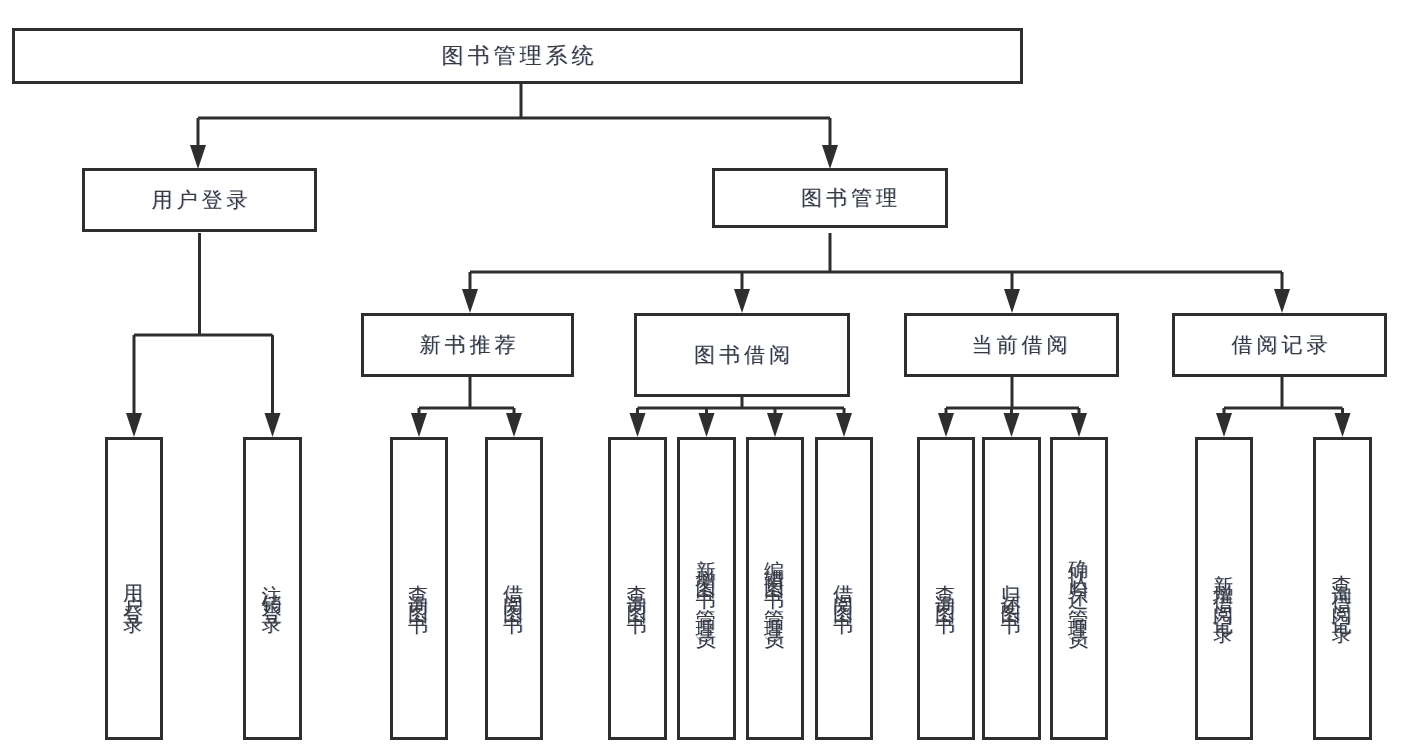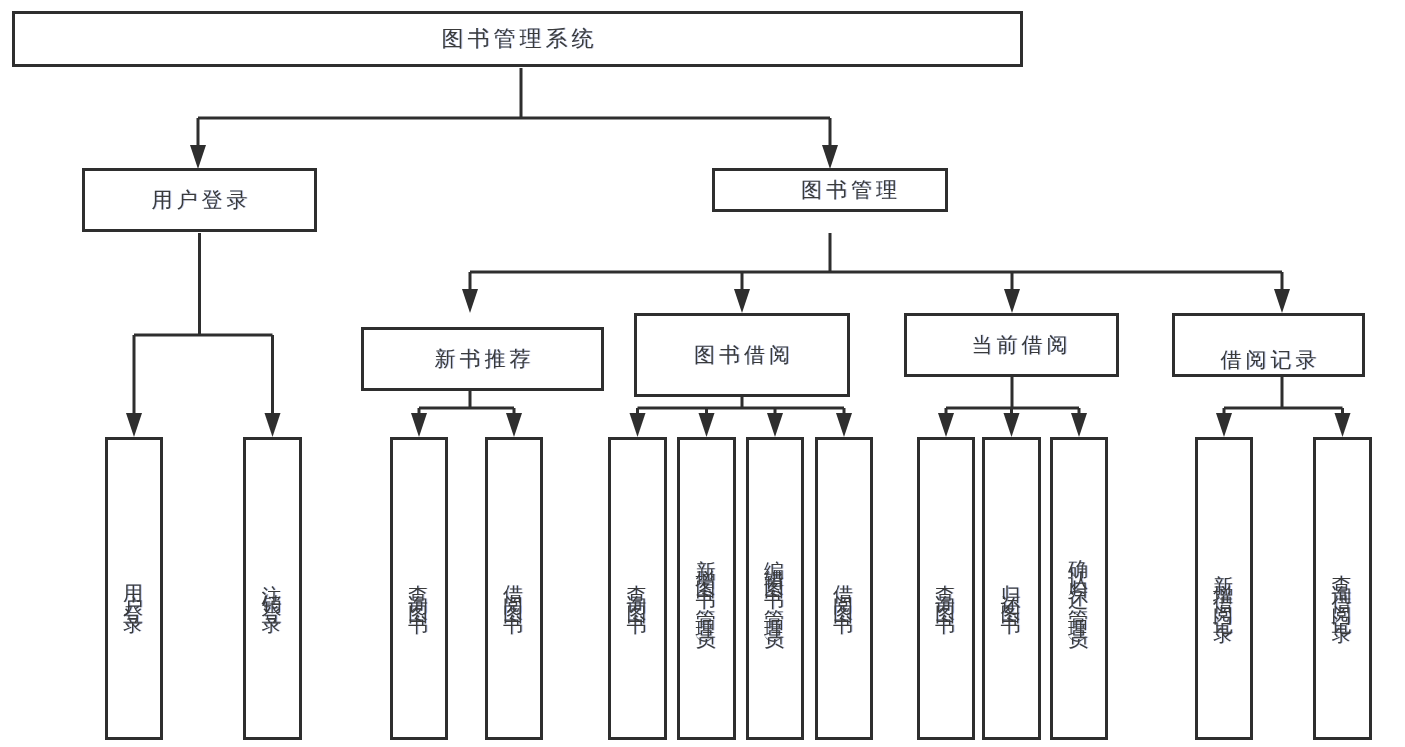--- a/index.html
+++ b/index.html
@@ -76,41 +76,41 @@
     <polygon points="698.5,413 714.5,413 706.5,437"></polygon>
     <polygon points="767,413 783,413 775,437"></polygon>
     <polygon points="836,413 852,413 844,437"></polygon>
     <polygon points="938,413 954,413 946,437"></polygon>
     <polygon points="1003.5,413 1019.5,413 1011.5,437"></polygon>
     <polygon points="1071,413 1087,413 1079,437"></polygon>
     <polygon points="1216,413 1232,413 1224,437"></polygon>
     <polygon points="1334.5,413 1350.5,413 1342.5,437"></polygon>
   </svg>
 
-  <div class="node h-node root-node" style="left:12px;top:11px;width:1011px;height:56px;">
+  <div class="node h-node root-node" style="left:12px;top:28px;width:1011px;height:56px;">
     <span class="label">图书管理系统</span>
   </div>
 
   <div class="node h-node" style="left:82px;top:168px;width:235px;height:64px;">
     <span class="label">用户登录</span>
   </div>
-  <div class="node h-node" style="left:712px;top:168px;width:236px;height:44px;padding-left:38px;">
+  <div class="node h-node" style="left:712px;top:168px;width:236px;height:60px;padding-left:38px;">
     <span class="label">图书管理</span>
   </div>
 
-  <div class="node h-node" style="left:361px;top:327px;width:243px;height:64px;text-align:center;">
+  <div class="node h-node" style="left:361px;top:313px;width:213px;height:64px;text-align:center;">
     <span class="label">新书推荐</span>
   </div>
   <div class="node h-node" style="left:634px;top:313px;width:216px;height:84px;">
     <span class="label">图书借阅</span>
   </div>
   <div class="node h-node" style="left:904px;top:313px;width:215px;height:64px;padding-left:16px;">
     <span class="label">当前借阅</span>
   </div>
-  <div class="node h-node" style="left:1172px;top:313px;width:193px;height:64px;align-items:flex-end;">
+  <div class="node h-node" style="left:1172px;top:313px;width:215px;height:64px;">
     <span class="label">借阅记录</span>
   </div>
 
   <div class="node v-node" style="left:105px;top:437px;width:58px;height:303px;">
     <span class="label">用户登录</span>
   </div>
   <div class="node v-node" style="left:243px;top:437px;width:59px;height:303px;">
     <span class="label">注销登录</span>
   </div>
 

